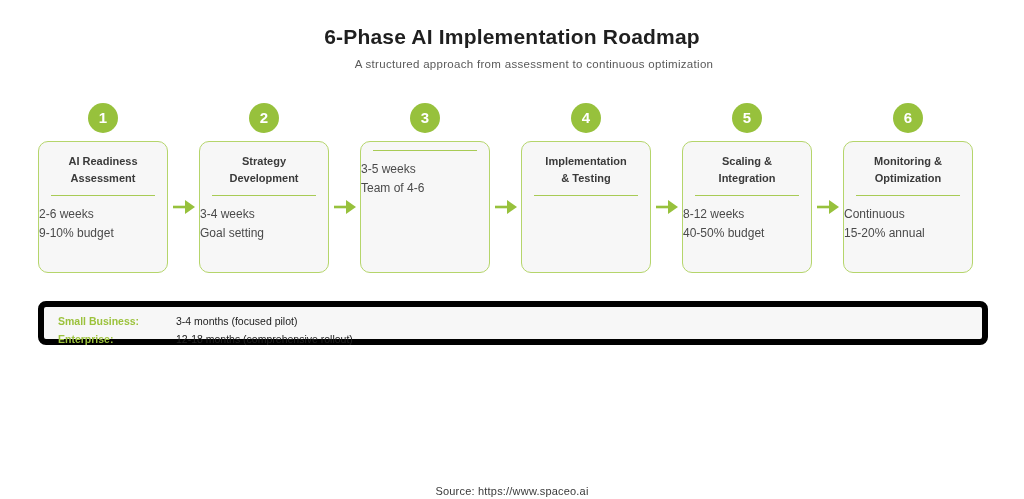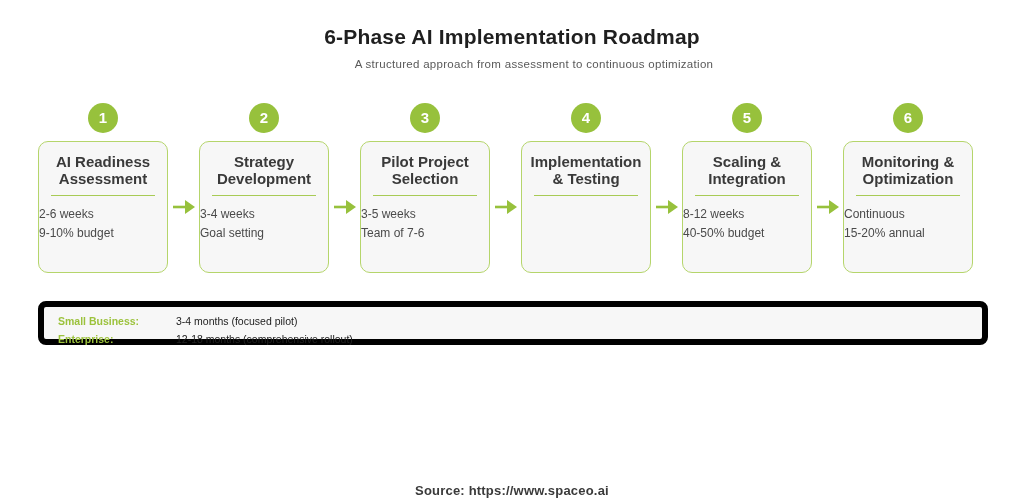--- a/index.html
+++ b/index.html
@@ -19,37 +19,37 @@
     width:30px; height:30px; border-radius:50%; background:#97C13C;
     color:#ffffff; font-weight:bold; font-size:15px; line-height:30px;
     text-align:center;
   }
   .box {
     margin-top:8px; width:130px; height:132px;
     background:#F7F7F7; border:1.5px solid #B5D56B; border-radius:10px;
   }
   .box-title {
     margin-top:11px; padding:0 4px; text-align:center;
-    font-size:15px; font-weight:bold; color:#3a3a3a; line-height:17px;
+    font-size:11px; font-weight:bold; color:#3a3a3a; line-height:17px;
   }
   .box-divider { border:none; border-top:1px solid #A8CB55; margin:8px 12px 0 12px; }
   .box-details { margin-top:9px; text-align:left; font-size:12px; color:#4a4a4a; line-height:19px; }
   .arrow-cell { width:31px; display:flex; justify-content:center; margin-top:97px; flex-shrink:0; }
 
   .summary {
     position:absolute; top:293px; left:38px; width:950px; height:44px;
     background:#F7F7F7; border:6px solid #000000; border-radius:8px;
     padding-top:5px;
   }
   .summary-row { display:flex; line-height:18px; font-size:10.5px; }
   .summary-label { margin-left:14px; width:118px; font-weight:bold; color:#9CC23C; }
   .summary-value { color:#222222; }
 
   .footer { position:absolute; top:473px; left:0; width:100%; text-align:center; }
-  .footer-source { font-size:13px; font-weight:bold; color:#3a3a3a; letter-spacing:0.2px; }
+  .footer-source { font-size:11px; font-weight:normal; color:#3a3a3a; letter-spacing:0.2px; }
 </style>
 </head>
 <body>
 
 <div class="page">
 
   <div class="hdr">
     <div class="hdr-title">6-Phase AI Implementation Roadmap</div>
     <div class="hdr-sub">A structured approach from assessment to continuous optimization</div>
   </div>
@@ -96,28 +96,24 @@
     <div class="arrow-cell">
       <svg width="22" height="14" viewBox="0 0 22 14">
         <line x1="0" y1="7" x2="13" y2="7" stroke="#97C13C" stroke-width="2.6"></line>
         <polygon points="12,0 22,7 12,14" fill="#97C13C"></polygon>
       </svg>
     </div>
 
     <div class="phase">
       <div class="circle">3</div>
       <div class="box">
-        <div class="box-title">
-          <div>Pilot Project</div>
-          <div>Selection</div>
-        </div>
         <hr class="box-divider">
         <div class="box-details">
           <div>3-5 weeks</div>
-          <div>Team of 7-6</div>
+          <div>Team of 4-6</div>
         </div>
       </div>
     </div>
 
     <div class="arrow-cell">
       <svg width="22" height="14" viewBox="0 0 22 14">
         <line x1="0" y1="7" x2="13" y2="7" stroke="#97C13C" stroke-width="2.6"></line>
         <polygon points="12,0 22,7 12,14" fill="#97C13C"></polygon>
       </svg>
     </div>

